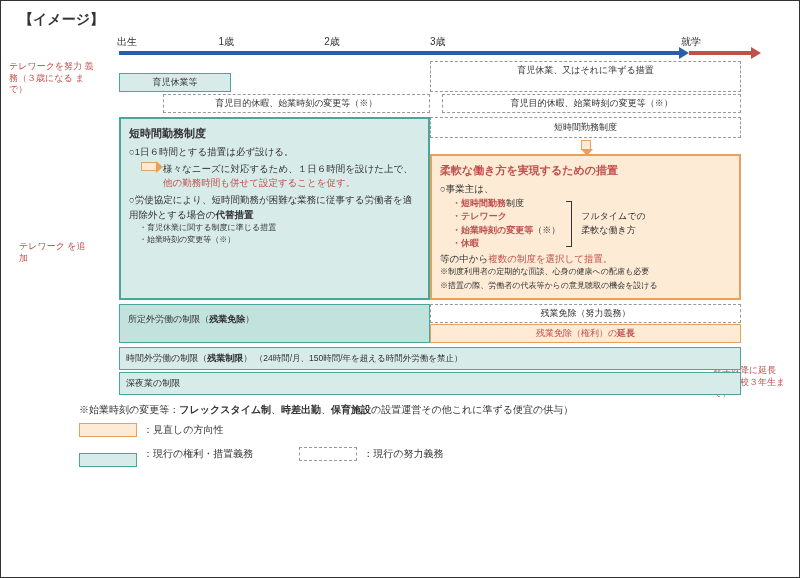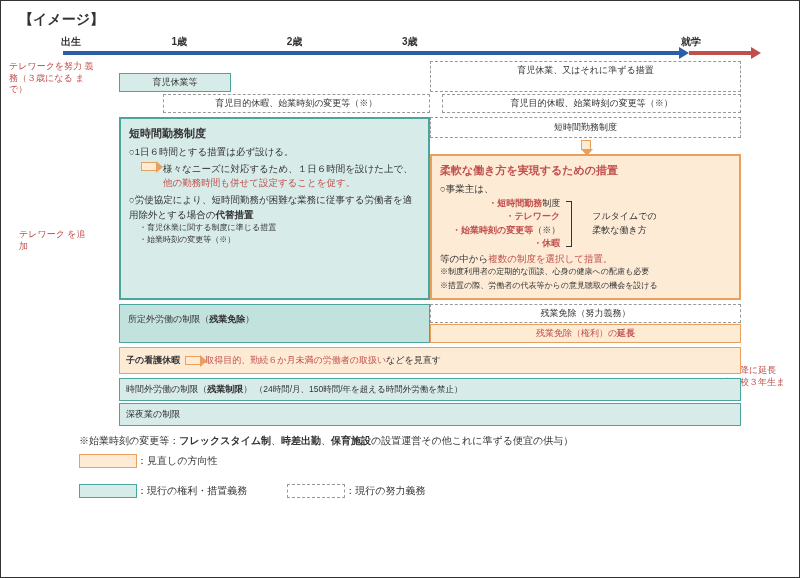--- a/index.html
+++ b/index.html
@@ -1,19 +1,19 @@
 <!DOCTYPE html>
 <html><head>
 <meta charset="utf-8">
 <style>
   * { box-sizing: border-box; }
   body { margin: 0; font-family: "Hiragino Sans", "Meiryo", sans-serif; background: #fff; }
   .page { width: 800px; height: 578px; border: 1px solid #333; padding: 10px 18px; position: relative; font-size: 10px; color: #333; }
   .title { font-size: 14px; font-weight: bold; margin-bottom: 6px; }
-  .timeline-wrap { margin-left: 44px; margin-right: 40px; position: relative; height: 26px; font-weight: bold; }
+  .timeline-wrap { margin-left: 100px; margin-right: 40px; position: relative; height: 26px; }
   .tick-labels { position: relative; height: 12px; }
   .tick-labels span { position: absolute; top: 0; font-size: 10px; }
   .arrow-line { position: relative; height: 12px; }
   .arrow-blue { position: absolute; left: 0; right: 60px; top: 4px; height: 4px; background: #2b5ea8; }
   .arrow-blue::after { content: ""; position: absolute; right: -8px; top: -4px; border-left: 10px solid #2b5ea8; border-top: 6px solid transparent; border-bottom: 6px solid transparent; }
   .arrow-red { position: absolute; right: -12px; left: calc(100% - 52px); top: 4px; height: 4px; background: #c0504d; }
   .arrow-red::after { content: ""; position: absolute; right: -8px; top: -4px; border-left: 10px solid #c0504d; border-top: 6px solid transparent; border-bottom: 6px solid transparent; }
 
   .chart { margin-left: 100px; margin-right: 40px; position: relative; }
   .row { display: flex; border-bottom: 0; }
@@ -32,41 +32,41 @@
 
   .callout { position: absolute; color: #c0504d; font-size: 9px; line-height: 1.3; }
   .callout.left { text-align: left; }
 
   .arrow-r { display: inline-block; width: 16px; height: 9px; background: #fdebd6; border: 1px solid #e8a05c; position: relative; vertical-align: middle; margin: 0 2px; }
   .arrow-r::after { content: ""; position: absolute; right: -7px; top: -2px; border-left: 7px solid #e8a05c; border-top: 6px solid transparent; border-bottom: 6px solid transparent; }
   .arrow-d { display: inline-block; width: 10px; height: 10px; background: #fdebd6; border: 1px solid #e8a05c; position: relative; }
   .arrow-d::after { content: ""; position: absolute; bottom: -7px; left: -1px; border-top: 7px solid #e8a05c; border-left: 6px solid transparent; border-right: 6px solid transparent; }
 
   .legend { margin-left: 60px; margin-top: 8px; font-size: 10px; }
-  .legend-row { display: flex; align-items: flex-end; margin-top: 4px; }
+  .legend-row { display: flex; align-items: center; gap: 6px; margin-top: 4px; }
   .swatch { width: 58px; height: 14px; border: 1px solid #999; }
   .swatch.peach { background: #fdebd6; border-color: #e8a05c; }
   .swatch.teal { background: #d7ebe9; border-color: #4aa69c; }
   .swatch.dash { border: 1px dashed #999; }
 
   .bullet-list { margin: 1px 0 1px 12px; padding: 0; font-size: 9px; }
   .bullet-list li { list-style: none; }
   .sub { font-size: 8px; margin-left: 10px; }
   .bracket { border-right: 1px solid #333; border-top: 1px solid #333; border-bottom: 1px solid #333; width: 6px; display: inline-block; vertical-align: middle; }
 </style>
 </head>
 <body>
 
 <div class="page">
   <div class="title">【イメージ】</div>
 
   <div class="callout left" style="left:8px; top:60px; width:88px;">テレワークを努力
 義務（３歳になる
 まで）</div>
-  <div class="callout left" style="left:18px; top:228px; width:70px;">テレワーク
+  <div class="callout left" style="left:18px; top:240px; width:70px;">テレワーク
 を追加</div>
   <div class="callout" style="right:6px; top:364px; width:80px; text-align:left;">就学以降に延長
 （小学校３年生まで）</div>
 
   <div class="timeline-wrap">
     <div class="tick-labels">
       <span style="left:-2px">出生</span>
       <span style="left:16%">1歳</span>
       <span style="left:33%">2歳</span>
       <span style="left:50%">3歳</span>
@@ -110,29 +110,29 @@
         <div class="sub">・始業時刻の変更等（※）</div>
       </div>
 
       <div style="display:flex; flex-direction:column;">
         <div class="box dashed" style="text-align:center; padding:3px;">短時間勤務制度</div>
         <div style="text-align:center; margin:2px 0;"><span class="arrow-d"></span></div>
         <div class="big-peach" style="flex:1;">
           <div class="heading red">柔軟な働き方を実現するための措置</div>
           <div>○事業主は、</div>
           <div style="display:flex;">
-            <ul class="bullet-list" style="flex:0 0 auto;text-align:right;">
+            <ul class="bullet-list" style="flex:0 0 auto;">
               <li><span class="red bold">・短時間勤務</span><span>制度</span></li>
               <li class="red bold">・テレワーク</li>
               <li><span class="red bold">・始業時刻の変更等</span><span>（※）</span></li>
               <li class="red bold">・休暇</li>
             </ul>
             <div style="display:flex; align-items:center; margin-left:6px;">
               <span class="bracket" style="height:46px;"></span>
-              <span style="margin-left:20px; white-space:pre-line; font-size:9px;">フルタイムでの
+              <span style="margin-left:9px; white-space:pre-line; font-size:9px;">フルタイムでの
 柔軟な働き方</span>
             </div>
           </div>
           <div><span>等の中から</span><span class="red">複数の制度を選択して措置。</span></div>
           <div style="font-size:8px;">※制度利用者の定期的な面談、心身の健康への配慮も必要</div>
           <div style="font-size:8px; margin-top:2px;">※措置の際、労働者の代表等からの意見聴取の機会を設ける</div>
         </div>
       </div>
     </div>
 
@@ -141,25 +141,20 @@
         <span>所定外労働の制限（</span><span class="bold">残業免除</span><span>）</span>
       </div>
       <div style="flex:1; display:flex; flex-direction:column;">
         <div class="box dashed" style="text-align:center;">残業免除（努力義務）</div>
         <div class="box peach" style="text-align:center; margin-top:1px;">
           <span class="red">残業免除（権利）の</span><span class="red bold">延長</span>
         </div>
       </div>
     </div>
 
-    <div class="box peach" style="margin-top:4px; text-align:left; padding:6px;">
-      <span class="bold">子の看護休暇</span>
-      <span class="arrow-r"></span>
-      <span class="red">取得目的、勤続６か月未満の労働者の取扱い</span><span>などを見直す</span>
-    </div>
 
     <div class="box teal" style="margin-top:4px; text-align:left; padding:4px 6px;">
       <span>時間外労働の制限（</span><span class="bold">残業制限</span><span>）</span>
       <span style="font-size:8.5px;">（24時間/月、150時間/年を超える時間外労働を禁止）</span>
     </div>
 
     <div class="box teal" style="margin-top:2px; text-align:left; padding:4px 6px;">深夜業の制限</div>
   </div>
 
   <div class="legend">

